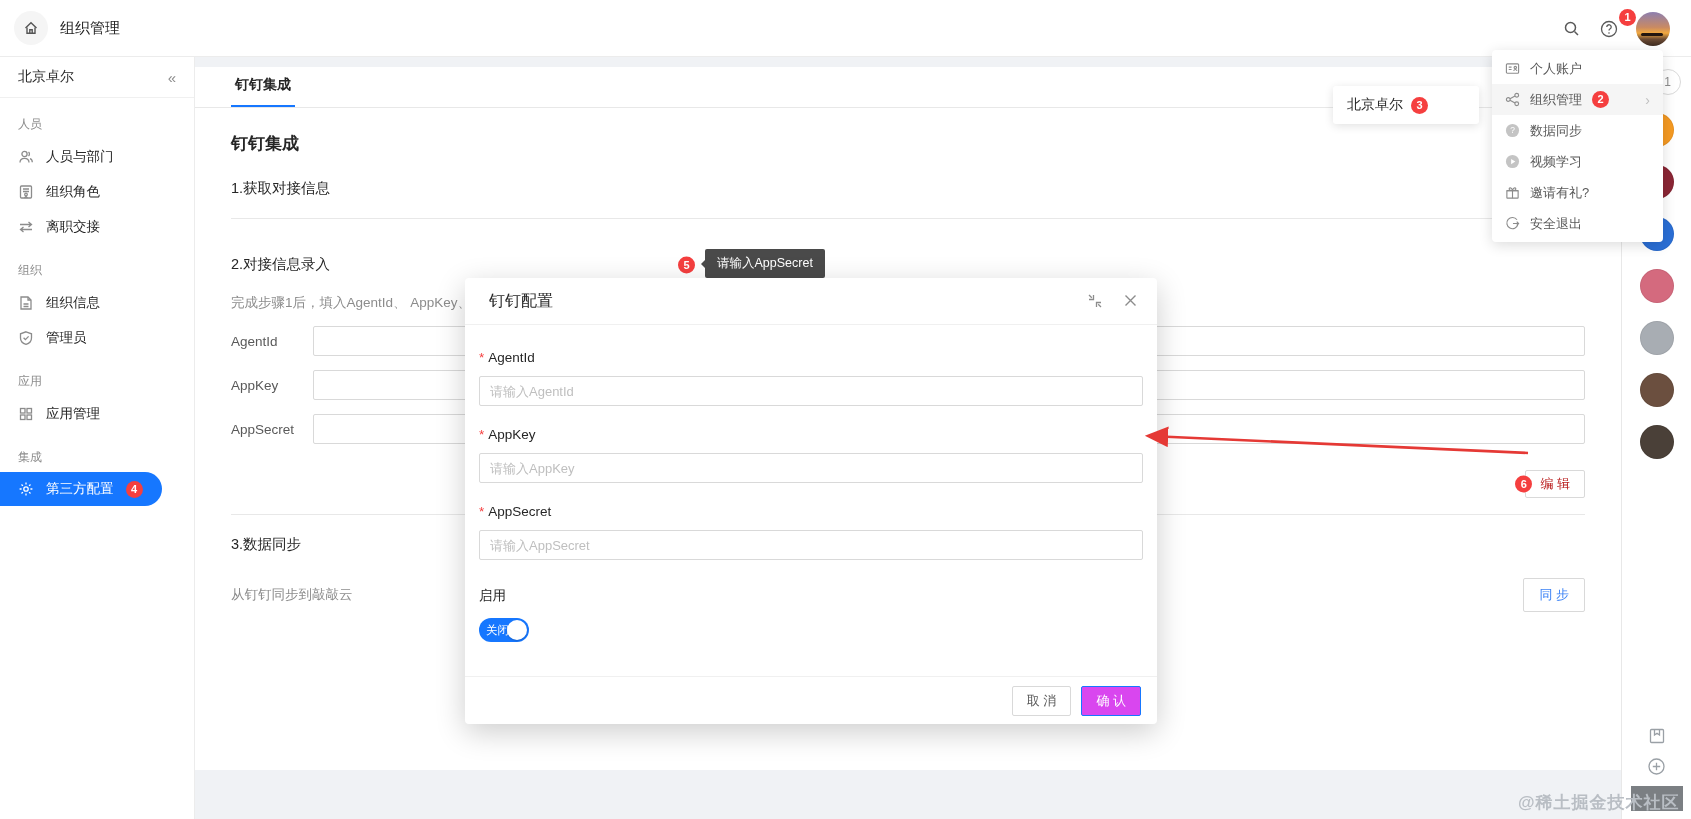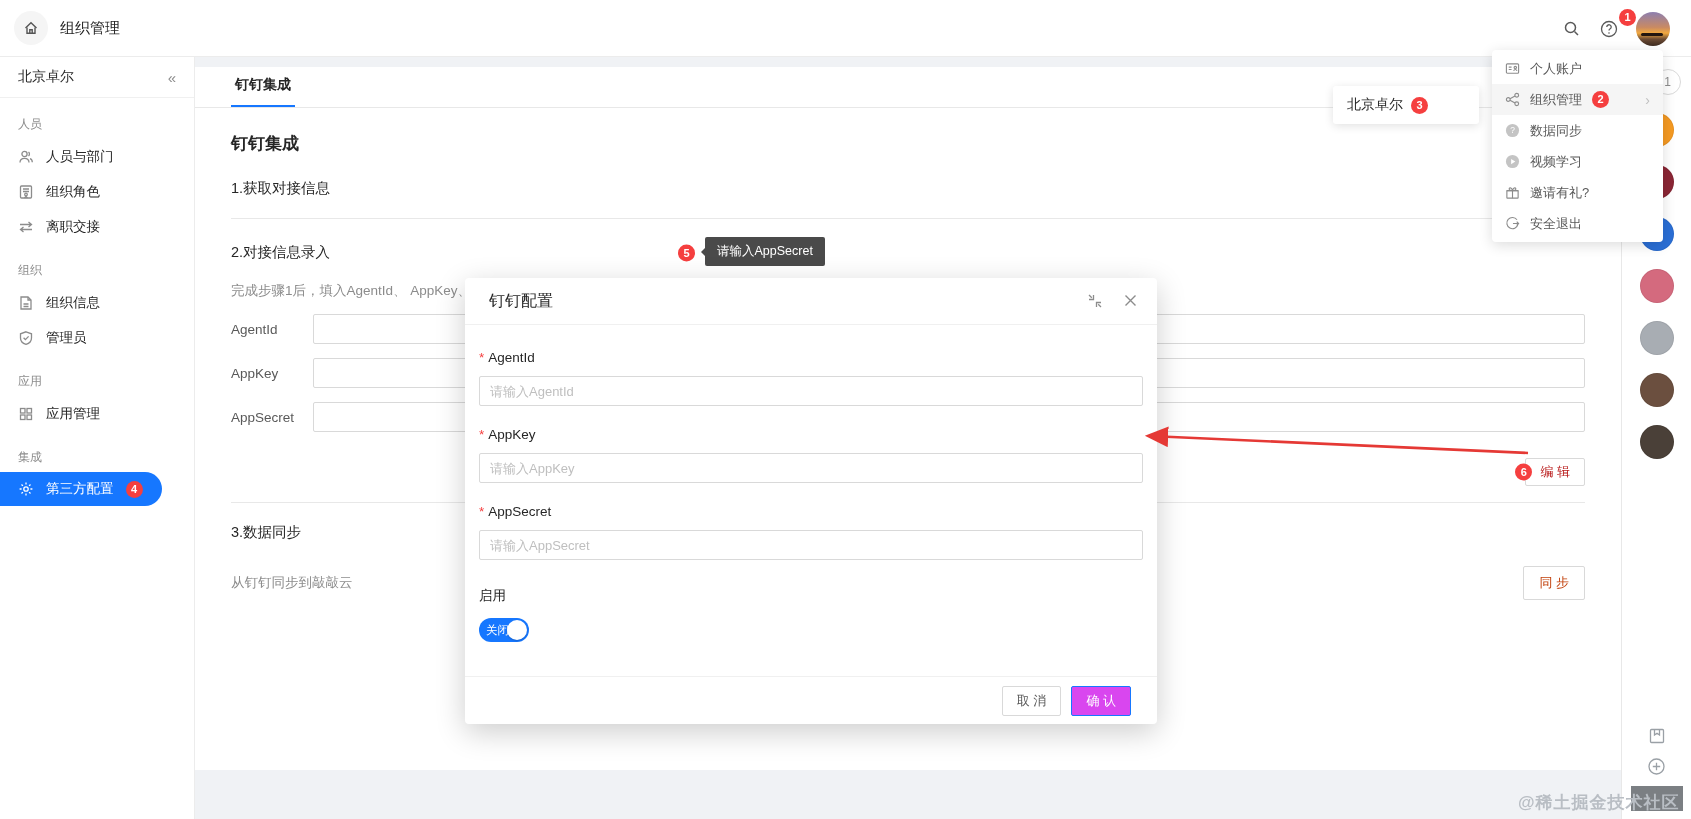--- a/index.html
+++ b/index.html
@@ -46,39 +46,39 @@
   
   .main { position:absolute; left:195px; top:57px; right:70px; bottom:0; }
   .tabbar { margin-top:10px; height:41px; background:#fff; border-bottom:1px solid #e8e8e8;
     display:flex; align-items:flex-end; padding-left:36px; }
   .tab { font-size:14px; font-weight:600; padding:10px 4px 11px; border-bottom:2.5px solid #1677ff;
     cursor:pointer; }
   .content { background:#fff; min-height:662px; padding:0 36px 26px 36px; position:relative; }
   .h1 { padding-top:24px; font-size:17px; font-weight:700; }
   .step { margin-top:24px; font-size:14.5px; color:#262626; }
   .hr { border-top:1px solid #e8e8e8; margin-top:20px; }
-  .step2-row { position:relative; margin-top:24px; font-size:14.5px; }
+  .step2-row { position:relative; margin-top:36px; font-size:14.5px; }
   .badge-5 { position:absolute; left:447px; top:50%; transform:translateY(-50%); }
   .dark-tip { position:absolute; left:474px; top:-6px; height:29px; line-height:29px;
     background:#4a4a4a; color:#fff; font-size:12.5px; padding:0 12px; border-radius:2px; white-space:nowrap; }
   .dark-tip::before { content:""; position:absolute; left:-4px; top:50%; transform:translateY(-50%);
     border:5px solid transparent; border-right-color:#4a4a4a; border-left:none; }
   .desc { margin-top:20px; font-size:13.5px; color:#8c8c8c; }
   .frow { display:flex; align-items:center; margin-top:14px; }
   .frow .flabel { width:82px; font-size:13.5px; color:#595959; flex:0 0 82px; }
   .inp { flex:1; height:30px; border:1px solid #d9d9d9; border-radius:2px; padding:0 10px;
     font-size:13px; color:#262626; background:#fff; outline:none;
     font-family:"Liberation Sans","DejaVu Sans",sans-serif; }
   .inp::placeholder { color:#bfbfbf; }
   .edit-row { display:flex; justify-content:flex-end; margin-top:26px; }
   .btn-wrap { position:relative; display:inline-block; }
   .btn { height:28px; padding:0 14px; background:#fff; border:1px solid #d9d9d9; border-radius:2px;
     font-size:13px; cursor:pointer; font-family:inherit; }
   .btn-edit { color:#b91c1c; }
-  .btn-sync { color:#c2410c; height:34px; padding:0 15px; }
+  .btn-sync { color:#3b82f6; height:34px; padding:0 15px; }
   .badge-6 { position:absolute; left:-10px; top:50%; transform:translateY(-50%); z-index:2; }
   .sync-row { display:flex; justify-content:space-between; align-items:center; margin-top:24px; }
 
   
   .rstrip { position:absolute; right:0; top:57px; bottom:0; width:70px; background:#fff;
     border-left:1px solid #e8e8e8; display:flex; flex-direction:column; align-items:center; z-index:10; }
   .count-circle { margin-top:12px; width:26px; height:26px; border-radius:50%; border:1px solid #d9d9d9;
     color:#8c8c8c; font-size:12px; display:flex; align-items:center; justify-content:center;
     margin-left:22px; }
   .stripav { width:34px; height:34px; border-radius:50%; margin-top:18px; flex:0 0 34px; cursor:pointer;
@@ -115,21 +115,21 @@
   .m-label { margin-top:21px; font-size:13.5px; color:#262626; }
   .req { color:#f53f3f; margin-right:4px; }
   .m-inp { width:100%; margin-top:11px; height:30px; }
   .toggle-label { margin-top:27px; font-size:13.5px; }
   .toggle { margin-top:13px; width:50px; height:24px; background:#1677ff; border-radius:12px;
     position:relative; cursor:pointer; color:#fff; font-size:11.5px; line-height:24px;
     padding-left:7px; }
   .toggle .knob { position:absolute; right:2px; top:2px; width:20px; height:20px; background:#fff;
     border-radius:50%; box-shadow:0 1px 2px rgba(0,0,0,.2); }
   .m-foot { height:48px; border-top:1px solid #f0f0f0; display:flex; align-items:center;
-    justify-content:flex-end; gap:10px; padding:0 26px; }
+    justify-content:flex-end; gap:10px; padding:0 16px; }
   .btn-cancel { height:30px; padding:0 14px; color:#595959; }
   .btn-primary { height:30px; padding:0 14px; background:#d946ef; border:1px solid #1677ff;
     color:#fff; border-radius:2px; font-size:13px; cursor:pointer; font-family:inherit; }
 
   
   .arrow-svg { position:absolute; left:1128px; top:422px; z-index:50; pointer-events:none; }
 
   
   .watermark { position:absolute; left:1518px; top:791px; font-size:17px; color:#b9bec4;
     z-index:60; letter-spacing:1px;font-weight:bold; }

